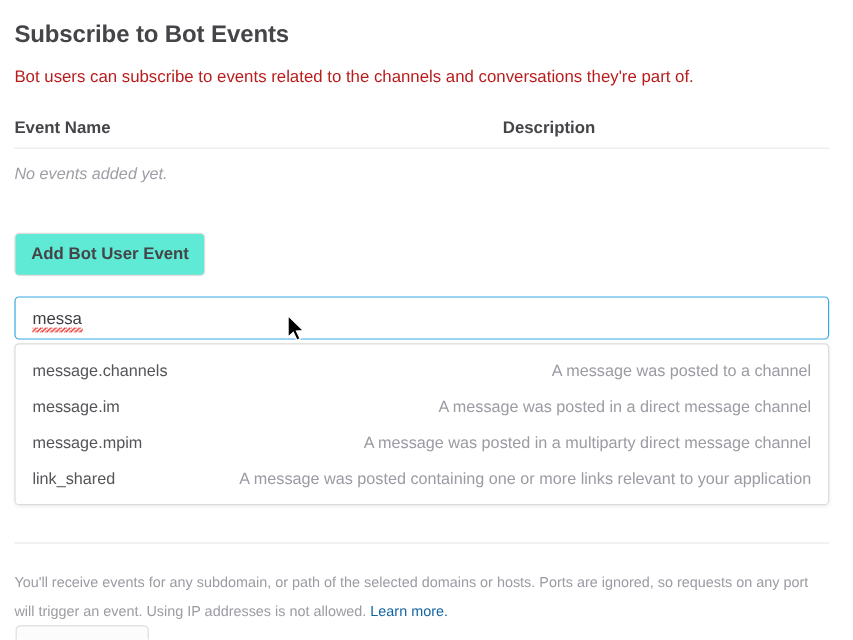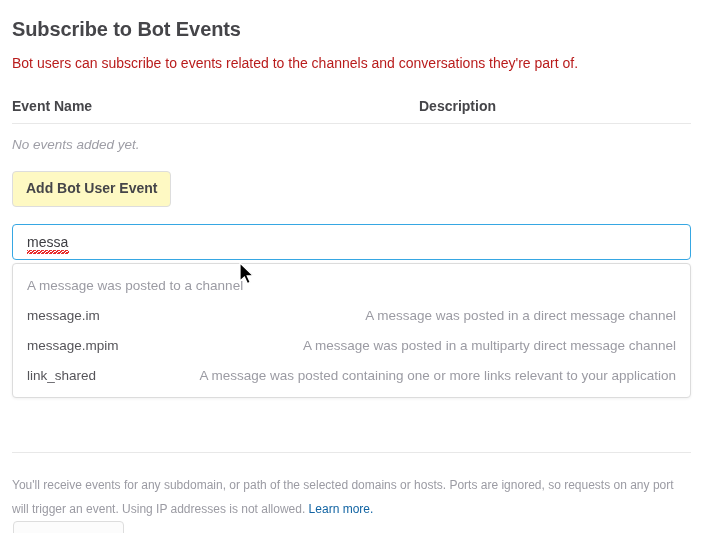--- a/index.html
+++ b/index.html
@@ -61,27 +61,27 @@
     font-size: 13.5px;
     font-style: italic;
     color: #9e9ea6;
     padding: 13px 0 0 0;
     border: none;
   }
 
   
   .add-btn {
     display: inline-block;
-    margin-top: 19px;
+    margin-top: 42px;
     padding: 8px 13px 9px;
     font-family: "Liberation Sans", sans-serif;
     font-size: 14px;
     font-weight: bold;
     color: #454549;
-    background: #fef9c3;
+    background: #5eead4;
     border: 1px solid #dddddd;
     border-radius: 4px;
     cursor: pointer;
     line-height: 17px;
   }
 
   
   .combo-wrap {
     position: relative;
     margin-top: 17px;
@@ -220,20 +220,21 @@
 
   <div class="combo-wrap">
 
     <input class="combo-input" type="text" spellcheck="false" value="messa" style="">
 
     <div class="spell-squiggle"></div>
 
     <div class="suggest">
 
       <div class="suggest-item">
+        <span class="suggest-name">message.channels</span>
         <span class="suggest-descr">A message was posted to a channel</span>
       </div>
 
       <div class="suggest-item">
         <span class="suggest-name">message.im</span>
         <span class="suggest-descr">A message was posted in a direct message channel</span>
       </div>
 
 
       <div class="suggest-item">

